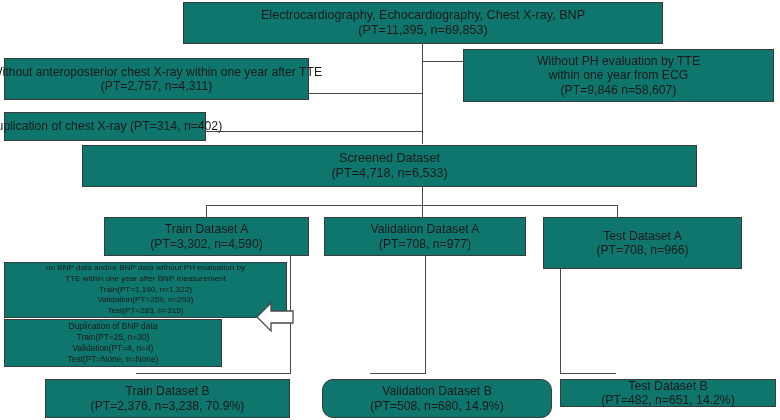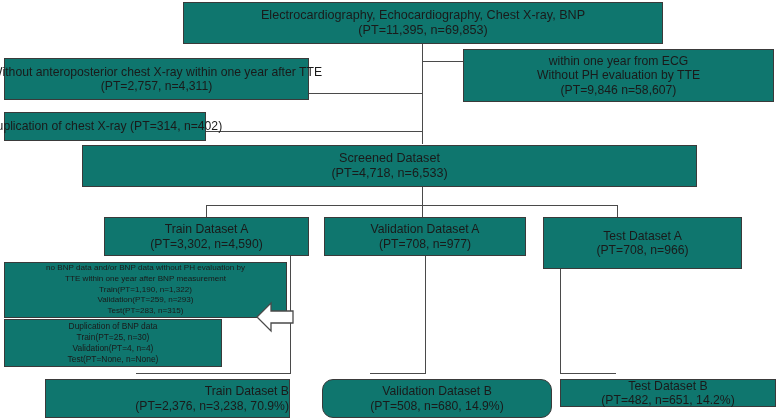--- a/index.html
+++ b/index.html
@@ -92,22 +92,22 @@
     <span class="ln">Electrocardiography, Echocardiography, Chest X-ray, BNP</span>
     <span class="ln">(PT=11,395, n=69,853)</span>
   </div>
 
   <div class="box mid" style="left:4px; top:58px; width:305px; height:42px;">
     <span class="ln">Without anteroposterior chest X-ray within one year after TTE</span>
     <span class="ln">(PT=2,757, n=4,311)</span>
   </div>
 
   <div class="box mid" style="left:463px; top:49px; width:311px; height:53px;">
+    <span class="ln">Without PH evaluation by TTE</span>
     <span class="ln">within one year from ECG</span>
-    <span class="ln">Without PH evaluation by TTE</span>
     <span class="ln">(PT=9,846 n=58,607)</span>
   </div>
 
   <div class="box mid" style="left:4px; top:112px; width:202px; height:29px;">
     <span class="ln">Duplication of chest X-ray (PT=314, n=402)</span>
   </div>
 
   <div class="box big" style="left:82px; top:145px; width:615px; height:42px;">
     <span class="ln">Screened Dataset</span>
     <span class="ln">(PT=4,718, n=6,533)</span>
@@ -136,21 +136,21 @@
     <span class="ln">Test(PT=283, n=315)</span>
   </div>
 
   <div class="box tiny2" style="left:4px; top:319px; width:218px; height:48px;">
     <span class="ln">Duplication of BNP data</span>
     <span class="ln">Train(PT=25, n=30)</span>
     <span class="ln">Validation(PT=4, n=4)</span>
     <span class="ln">Test(PT=None, n=None)</span>
   </div>
 
-  <div class="box mid" style="left:45px; top:379px; width:245px; height:39px;align-items:flex-end;">
+  <div class="box mid" style="left:45px; top:379px; width:245px; height:39px;">
     <span class="ln">Train Dataset B</span>
     <span class="ln">(PT=2,376, n=3,238, 70.9%)</span>
   </div>
 
   <div class="box mid" style="left:322px; top:379px; width:230px; height:39px;border-radius:11px;">
     <span class="ln">Validation Dataset B</span>
     <span class="ln">(PT=508, n=680, 14.9%)</span>
   </div>
 
   <div class="box mid" style="left:560px; top:379px; width:216px; height:28px;">

